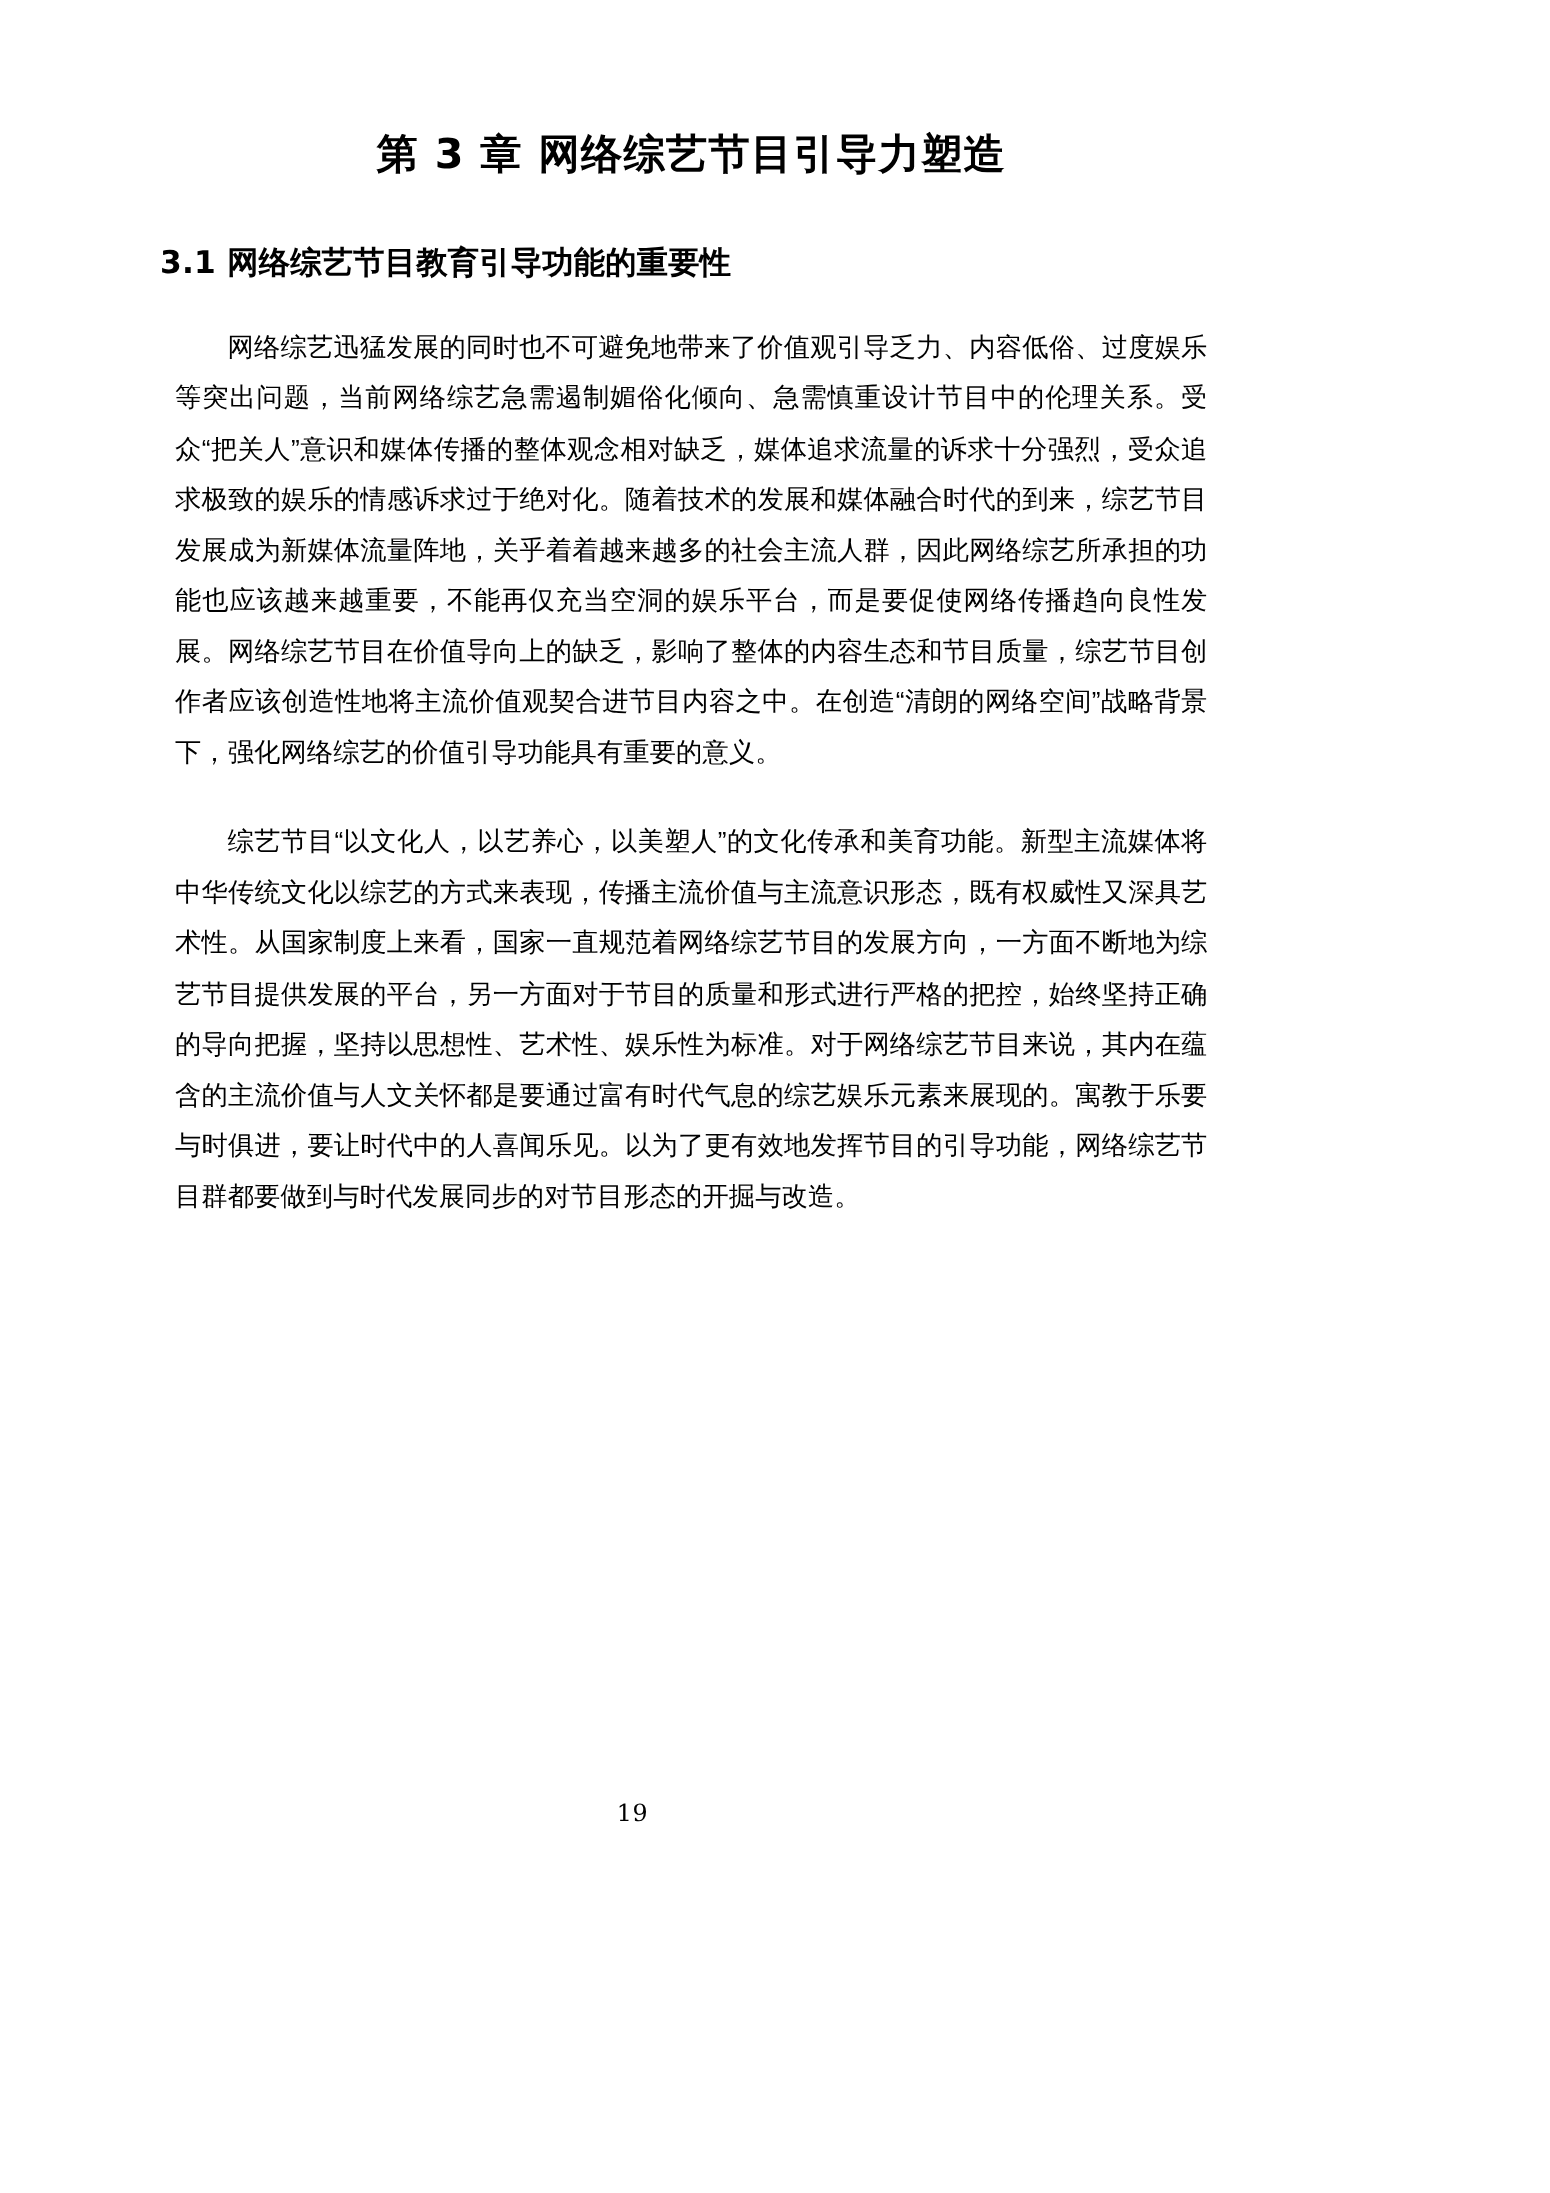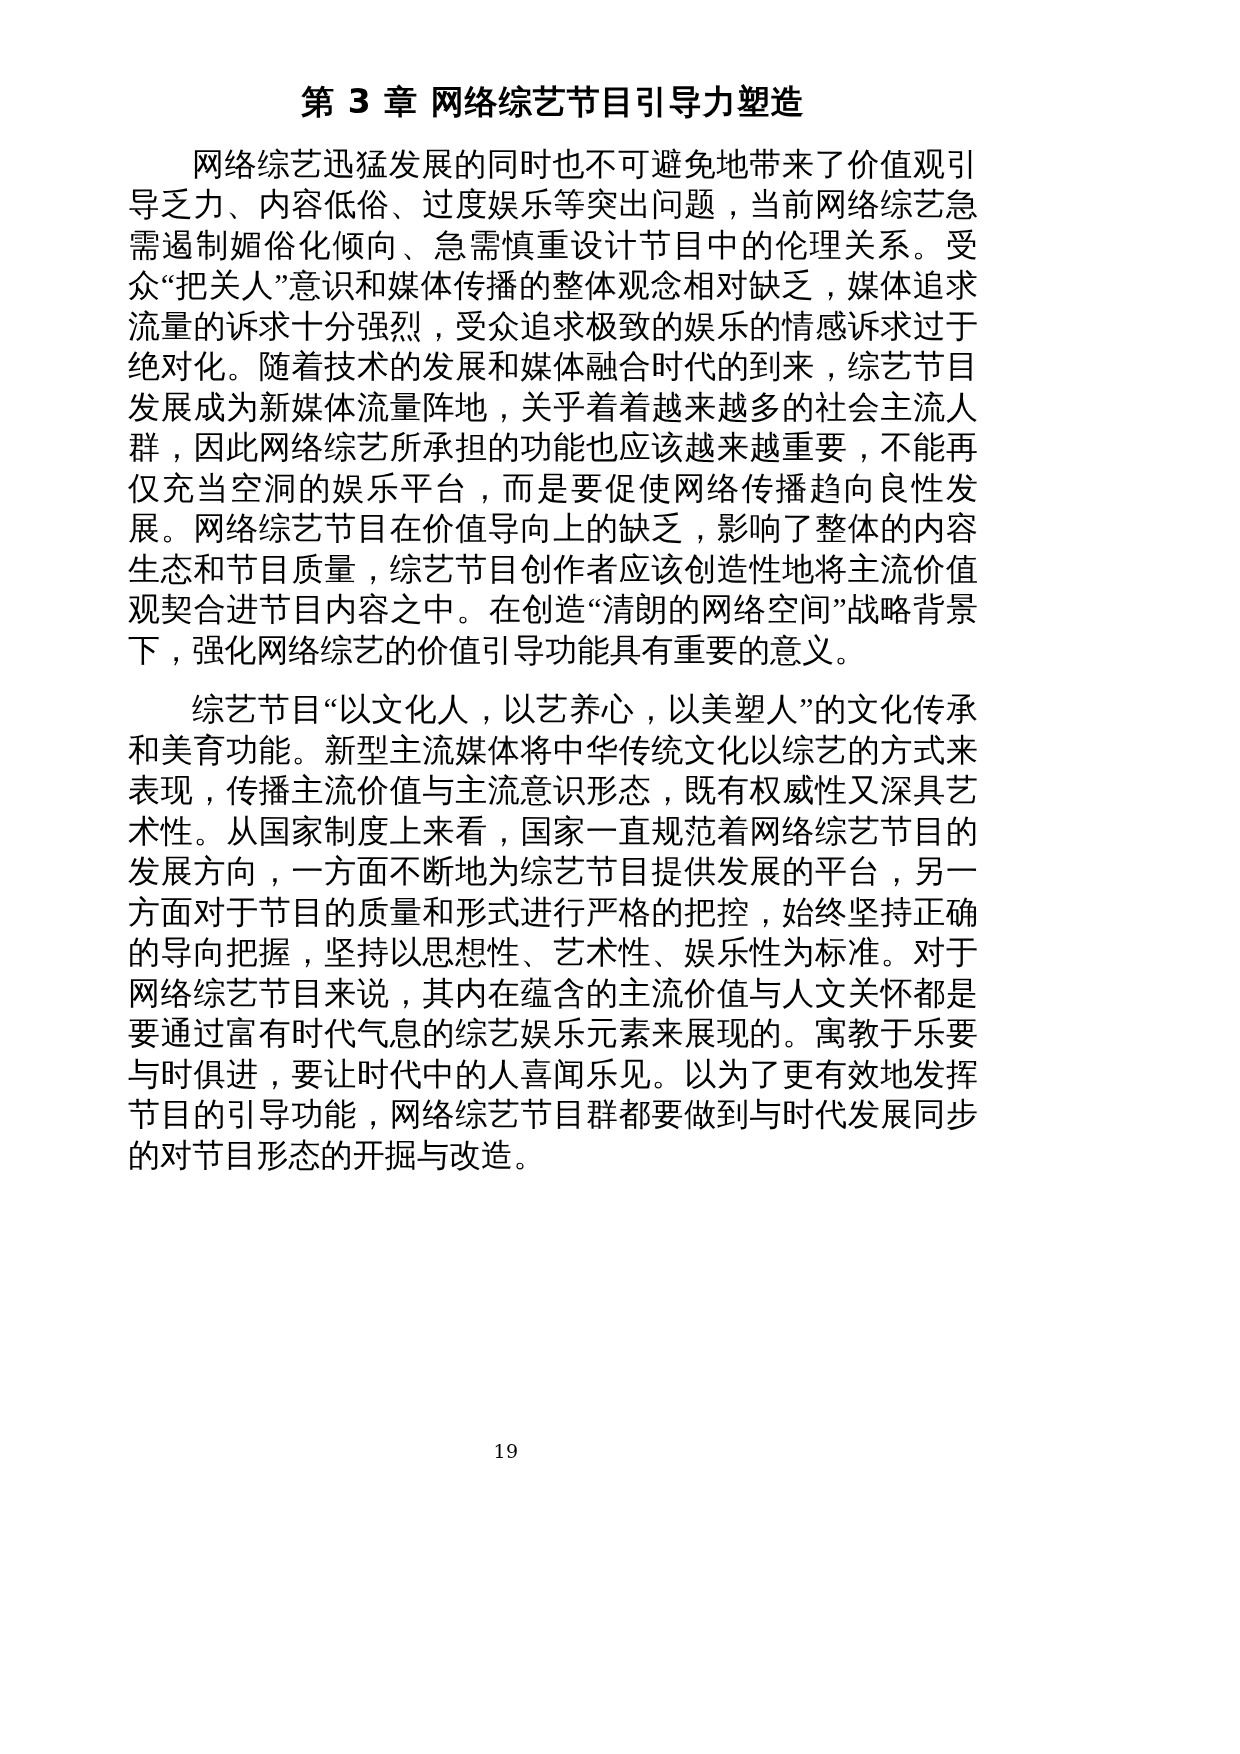--- a/index.html
+++ b/index.html
@@ -32,21 +32,21 @@
   }
 
   
   .chapter-title {
     font-family: "DejaVu Sans", "Liberation Sans", sans-serif;
     font-size: 33px;
     font-weight: bold;
     text-align: center;
     letter-spacing: 1px;
     margin: 0;
-    padding-top: 81px;
+    padding-top: 102px;
     line-height: 1.3;
   }
 
   
   .section-heading {
     font-family: "DejaVu Sans", "Liberation Sans", sans-serif;
     font-size: 25px;
     font-weight: bold;
     margin: 0;
     padding-top: 47px;
@@ -61,26 +61,26 @@
     font-weight: bold;
     margin: 0;
     line-height: 1.4;
     letter-spacing: 0.2px;
   }
   .sub-gap-top { padding-top: 30px; }
   .sub-gap-top2 { padding-top: 24px; }
 
   
   .para {
-    font-family: Liberation Serif, serif;
-    font-size: 32px;
+    font-family: Liberation Sans, sans-serif;
+    font-size: 21px;
     line-height: 40.5px;
     text-align: justify;
     text-justify: inter-ideograph;
-    margin: 0;
+    margin: 12px;
     text-indent: 2em;
     letter-spacing: 0.1px;
   }
   .para-first { padding-top: 20px; }
   .para-tight { padding-top: 0px; }
   .para-after-head { padding-top: 19px; }
 
   
   .page-number {
     position: absolute;
@@ -94,20 +94,21 @@
   }
 </style>
 </head>
 <body>
 
 <div class="page">
   <div class="content">
 
     <h1 class="chapter-title">第 3 章 网络综艺节目引导力塑造</h1>
 
+    <h2 class="section-heading">3.1 网络综艺节目教育引导功能的重要性</h2>
 
     <p class="para para-first">网络综艺迅猛发展的同时也不可避免地带来了价值观引导乏力、内容低俗、过度娱乐等突出问题，当前网络综艺急需遏制媚俗化倾向、急需慎重设计节目中的伦理关系。受众“把关人”意识和媒体传播的整体观念相对缺乏，媒体追求流量的诉求十分强烈，受众追求极致的娱乐的情感诉求过于绝对化。随着技术的发展和媒体融合时代的到来，综艺节目发展成为新媒体流量阵地，关乎着着越来越多的社会主流人群，因此网络综艺所承担的功能也应该越来越重要，不能再仅充当空洞的娱乐平台，而是要促使网络传播趋向良性发展。网络综艺节目在价值导向上的缺乏，影响了整体的内容生态和节目质量，综艺节目创作者应该创造性地将主流价值观契合进节目内容之中。在创造“清朗的网络空间”战略背景下，强化网络综艺的价值引导功能具有重要的意义。</p>
 
 
 
 
 
     <p class="para para-after-head">综艺节目“以文化人，以艺养心，以美塑人”的文化传承和美育功能。新型主流媒体将中华传统文化以综艺的方式来表现，传播主流价值与主流意识形态，既有权威性又深具艺术性。从国家制度上来看，国家一直规范着网络综艺节目的发展方向，一方面不断地为综艺节目提供发展的平台，另一方面对于节目的质量和形式进行严格的把控，始终坚持正确的导向把握，坚持以思想性、艺术性、娱乐性为标准。对于网络综艺节目来说，其内在蕴含的主流价值与人文关怀都是要通过富有时代气息的综艺娱乐元素来展现的。寓教于乐要与时俱进，要让时代中的人喜闻乐见。以为了更有效地发挥节目的引导功能，网络综艺节目群都要做到与时代发展同步的对节目形态的开掘与改造。</p>
 
   </div>

